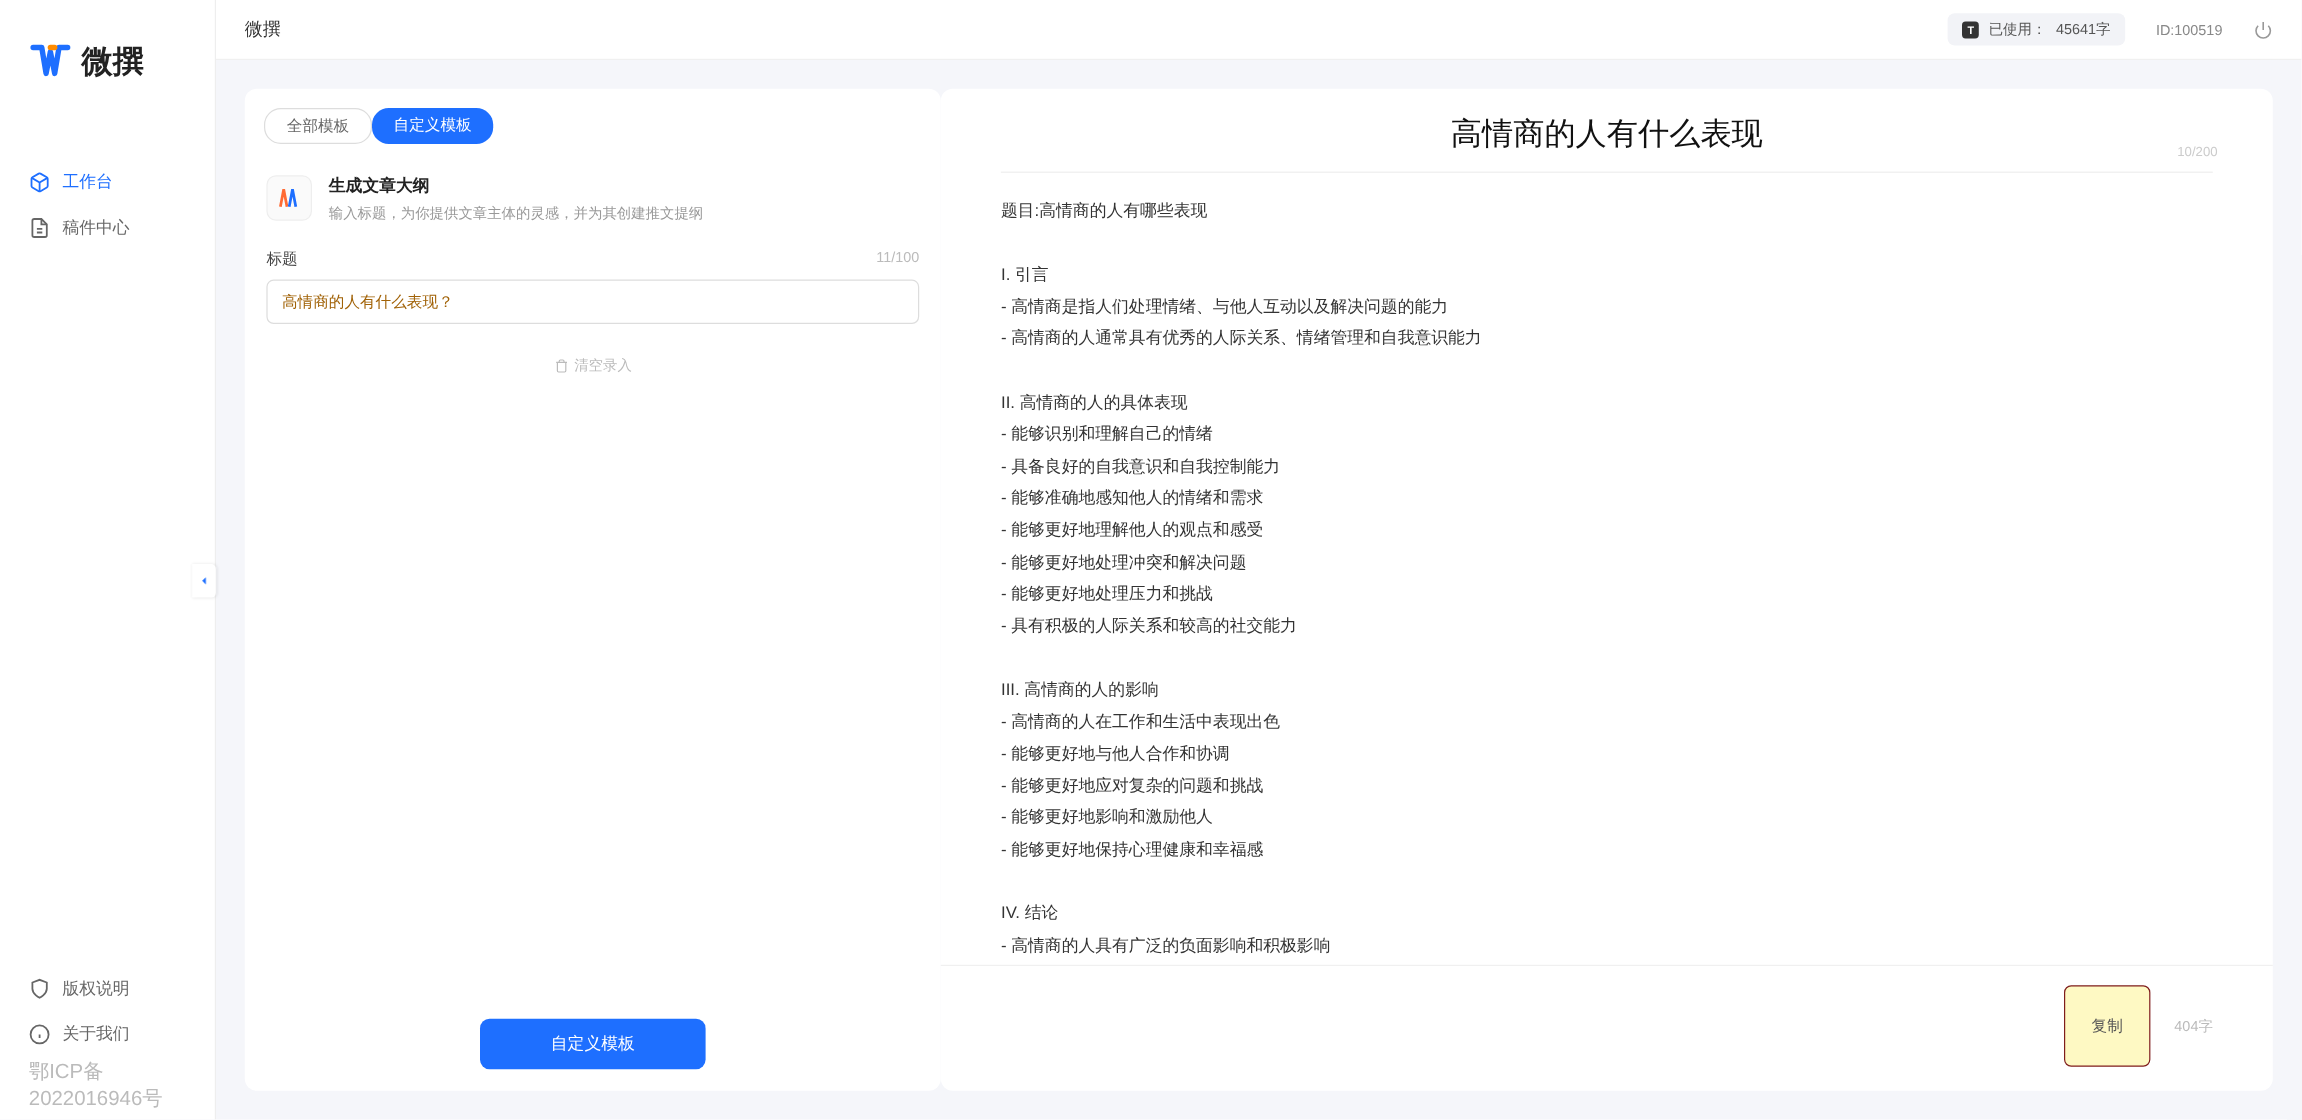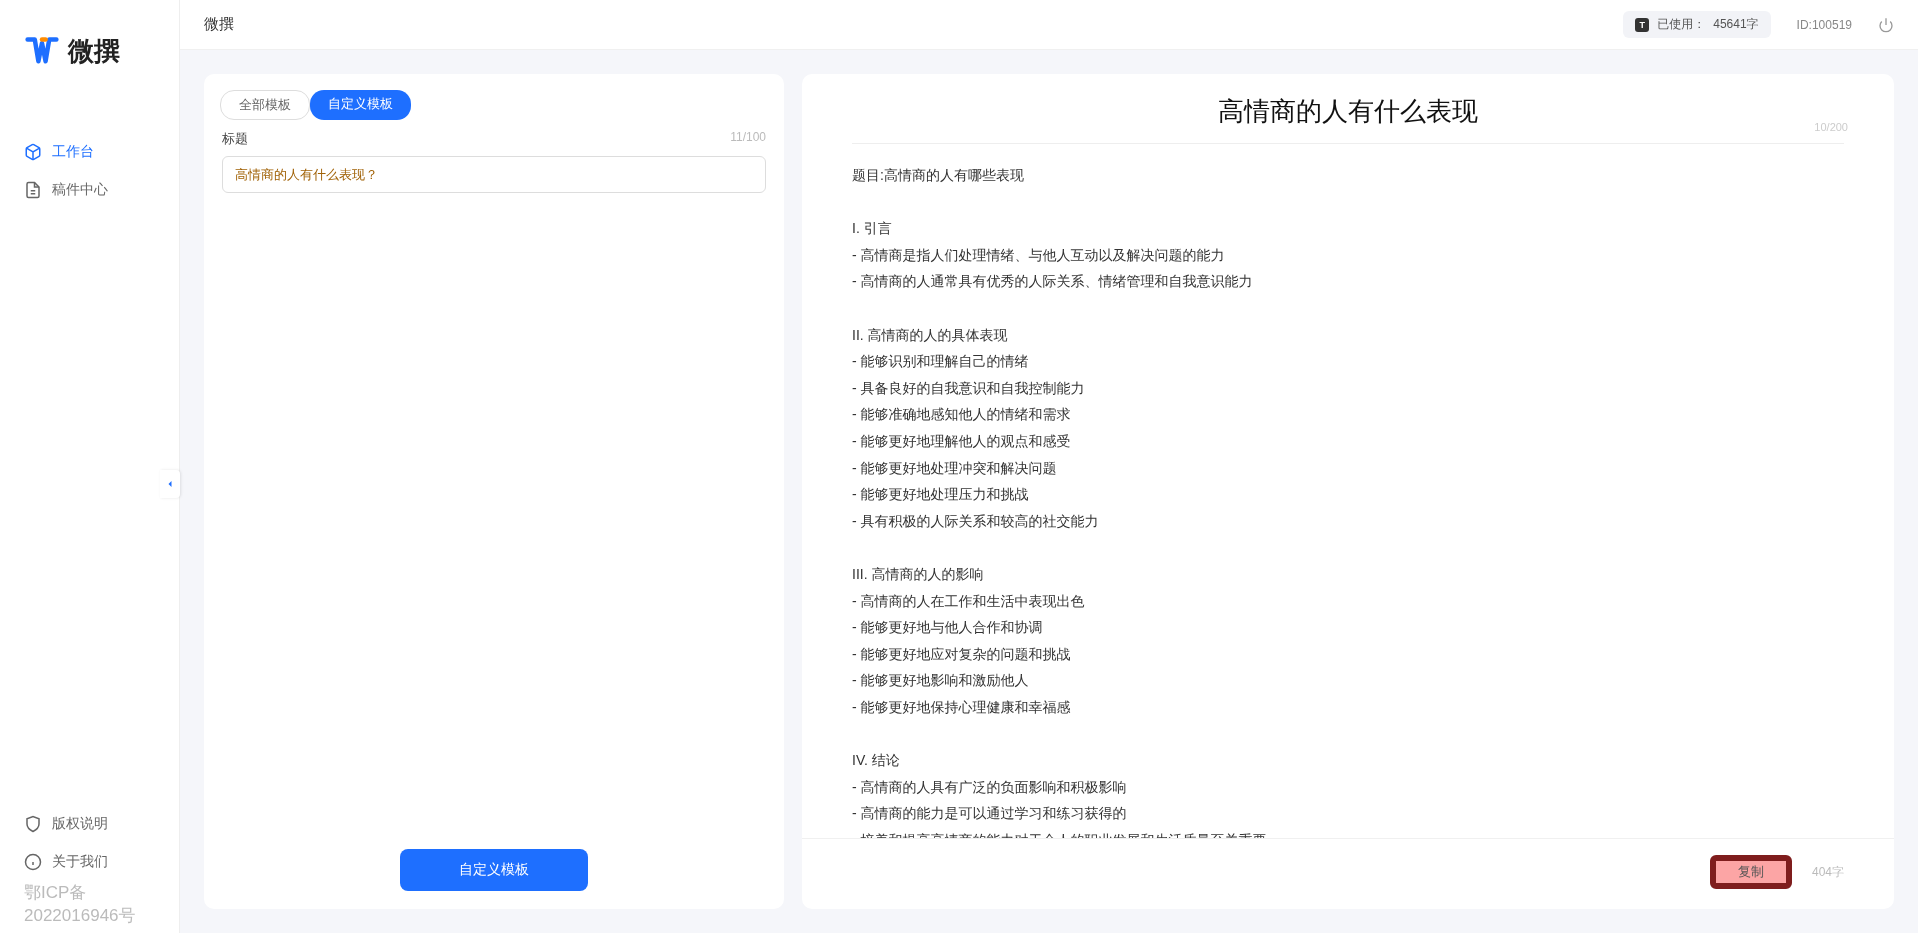--- a/index.html
+++ b/index.html
@@ -27,21 +27,21 @@
 .main { flex: 1; display: flex; flex-direction: column; height: 100%; }
 .header { height: 50px; background: #fff; display: flex; align-items: center; padding: 0 24px; justify-content: space-between; border-bottom: 1px solid #f0f0f0; }
 .header-title { font-size: 15px; color: #333; }
 .header-right { display: flex; align-items: center; gap: 26px; }
 .usage-pill { background: #f2f3f7; border-radius: 6px; padding: 5px 12px; display: flex; align-items: center; gap: 8px; font-size: 12px; color: #555; }
 .usage-pill .square { width: 14px; height: 14px; background: #333; color: #fff; border-radius: 3px; display: flex; align-items: center; justify-content: center; font-size: 9px; font-weight: 700; }
 .header-id { font-size: 12px; color: #888; }
 .power-icon { width: 16px; height: 16px; cursor: pointer; }
 
 
-.content { flex: 1; display: flex; gap: 18px; padding: 24px 24px; min-height: 0; }
+.content { flex: 1; display: flex; padding: 24px 24px; min-height: 0; }
 .panel { background: #fff; border-radius: 10px; display: flex; flex-direction: column; }
 .left-panel { width: 580px; flex-shrink: 0; }
 .right-panel { flex: 1; justify-content: flex-end; }
 
 
 .tabs { display: flex; gap: 0; padding: 16px 16px 10px; }
 .tab { padding: 5px 18px; border-radius: 14px; font-size: 13px; cursor: pointer; color: #666; }
 .tab.active { background: #1e6fff; color: #fff; }
 .tab.inactive { border: 1px solid #ddd; background: #fff; }
 
@@ -63,21 +63,21 @@
 
 
 .output-header { padding: 20px 50px 6px; position: relative; }
 .output-title { text-align: center; font-size: 26px; font-weight: 500; color: #111; padding-bottom: 0; }
 .output-count { position: absolute; right: 46px; bottom: 2px; font-size: 11px; color: #ccc; }
 .output-divider { height: 1px; background: #eee; margin: 8px 50px 0; }
 
 .output-body { flex: 1; padding: 18px 50px; font-size: 14px; color: #333; line-height: 1.9; white-space: pre-wrap; overflow-y: auto; }
 
 .output-footer { padding: 16px 50px 20px; display: flex; justify-content: flex-end; align-items: center; gap: 20px; border-top: 1px solid #f0f0f0; }
-.copy-btn { padding: 2px 22px; border: 6px solid #7f1d1d; background: #fca5a5; border-radius: 6px; font-size: 13px; color: #555; cursor: pointer; }
+.copy-btn { padding: 24px 22px; border: 1px solid #7f1d1d; background: #fef9c3; border-radius: 6px; font-size: 13px; color: #555; cursor: pointer; }
 .word-count { font-size: 12px; color: #bbb; }
 </style>
 </head>
 <body>
 
 <div class="app">
   <aside class="sidebar">
     <div class="logo">
       <div class="logo-icon">
         <svg viewBox="0 0 40 36">
@@ -150,27 +150,46 @@
     </header>
 
     <div class="content">
 
       <section class="panel left-panel">
         <div class="tabs">
           <div class="tab inactive">全部模板</div>
           <div class="tab active">自定义模板</div>
         </div>
 
+        <div class="template-card">
+          <div class="template-icon">
+            <svg viewBox="0 0 24 24" width="22" height="22">
+                <path d="M4 20 L7 4 L10 20" stroke="#ff6b35" stroke-width="2.5" fill="none"></path>
+                <path d="M12 20 L15 4 L18 20" stroke="#1e6fff" stroke-width="2.5" fill="none"></path>
+              </svg>
+          </div>
+          <div class="template-info">
+            <div class="template-title">生成文章大纲</div>
+            <div class="template-desc">输入标题，为你提供文章主体的灵感，并为其创建推文提纲</div>
+          </div>
+        </div>
 
         <div class="form-area">
           <div class="form-label">
             <span>标题</span>
             <span class="char-count">11/100</span>
           </div>
           <input class="text-input" value="高情商的人有什么表现？" style="">
+          <div class="clear-btn">
+            <svg viewBox="0 0 24 24" fill="none" stroke="currentColor" stroke-width="2">
+                <polyline points="3 6 5 6 21 6"></polyline>
+                <path d="M19 6v14a2 2 0 0 1-2 2H7a2 2 0 0 1-2-2V6m3 0V4a2 2 0 0 1 2-2h4a2 2 0 0 1 2 2v2"></path>
+              </svg>
+            <span>清空录入</span>
+          </div>
         </div>
 
         <div class="submit-area">
           <button class="submit-btn">自定义模板</button>
         </div>
       </section>
 
       <section class="panel right-panel">
         <div class="output-header">
           <div class="output-title">高情商的人有什么表现</div>

